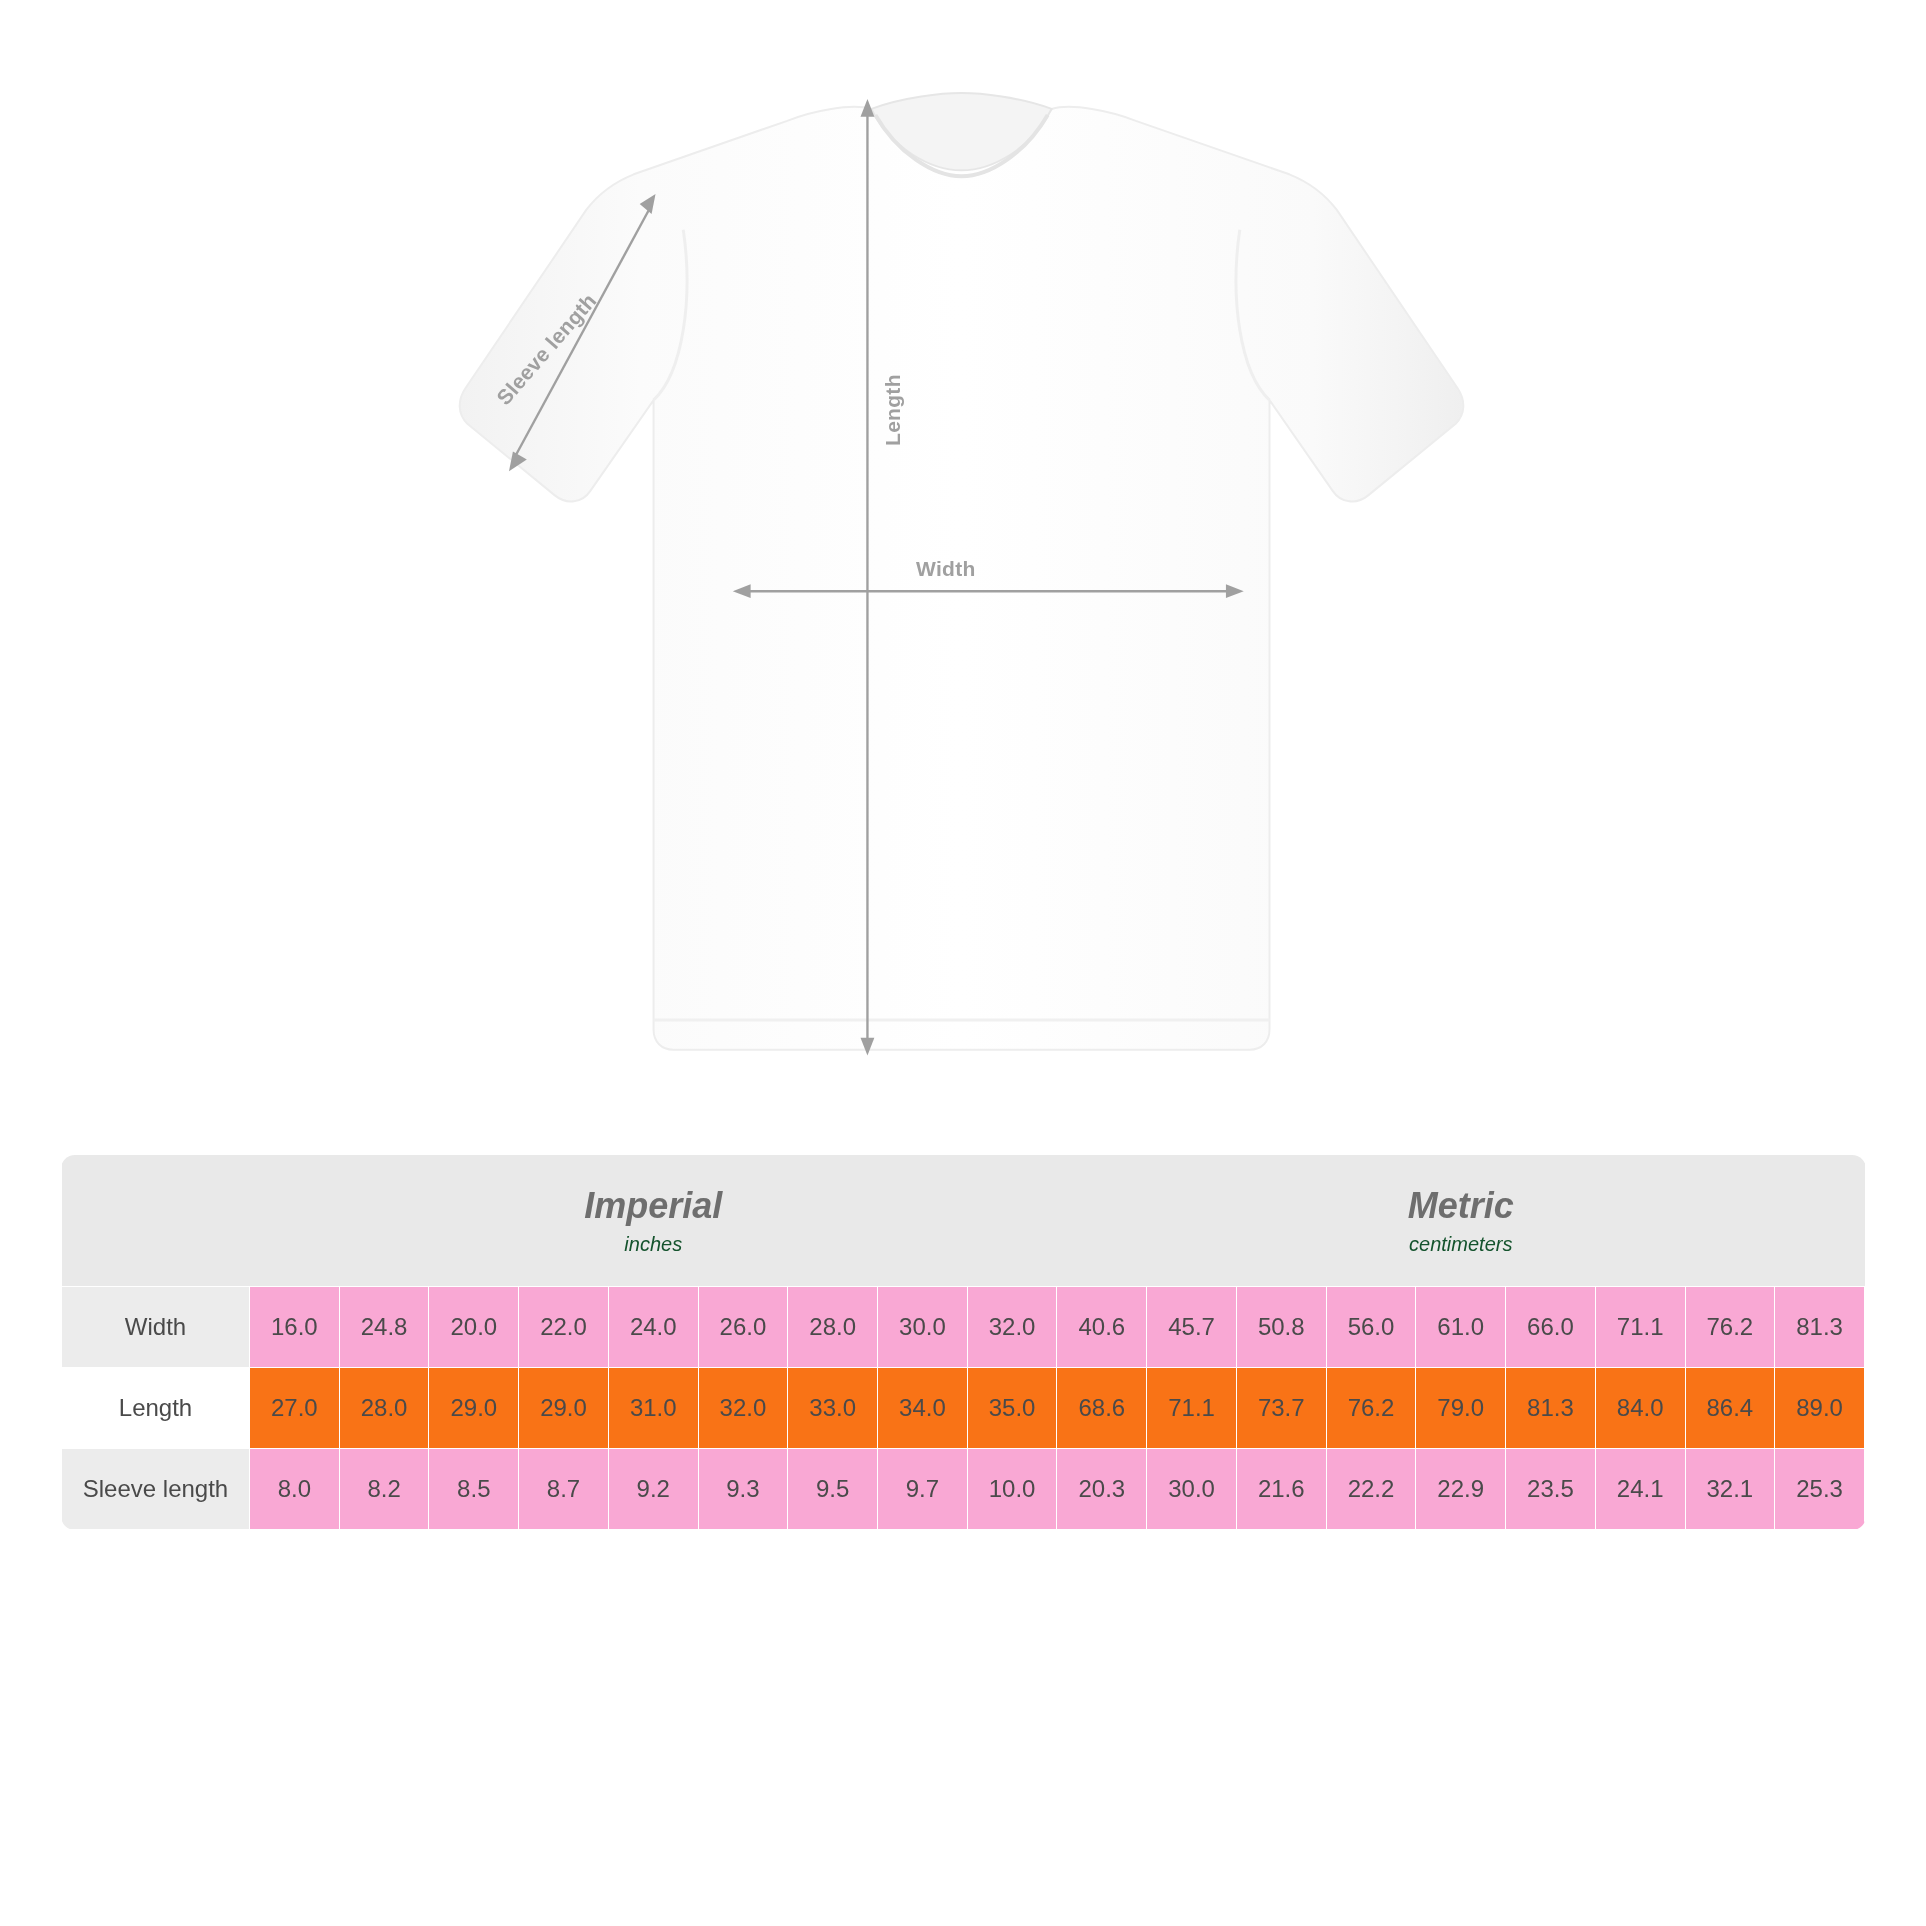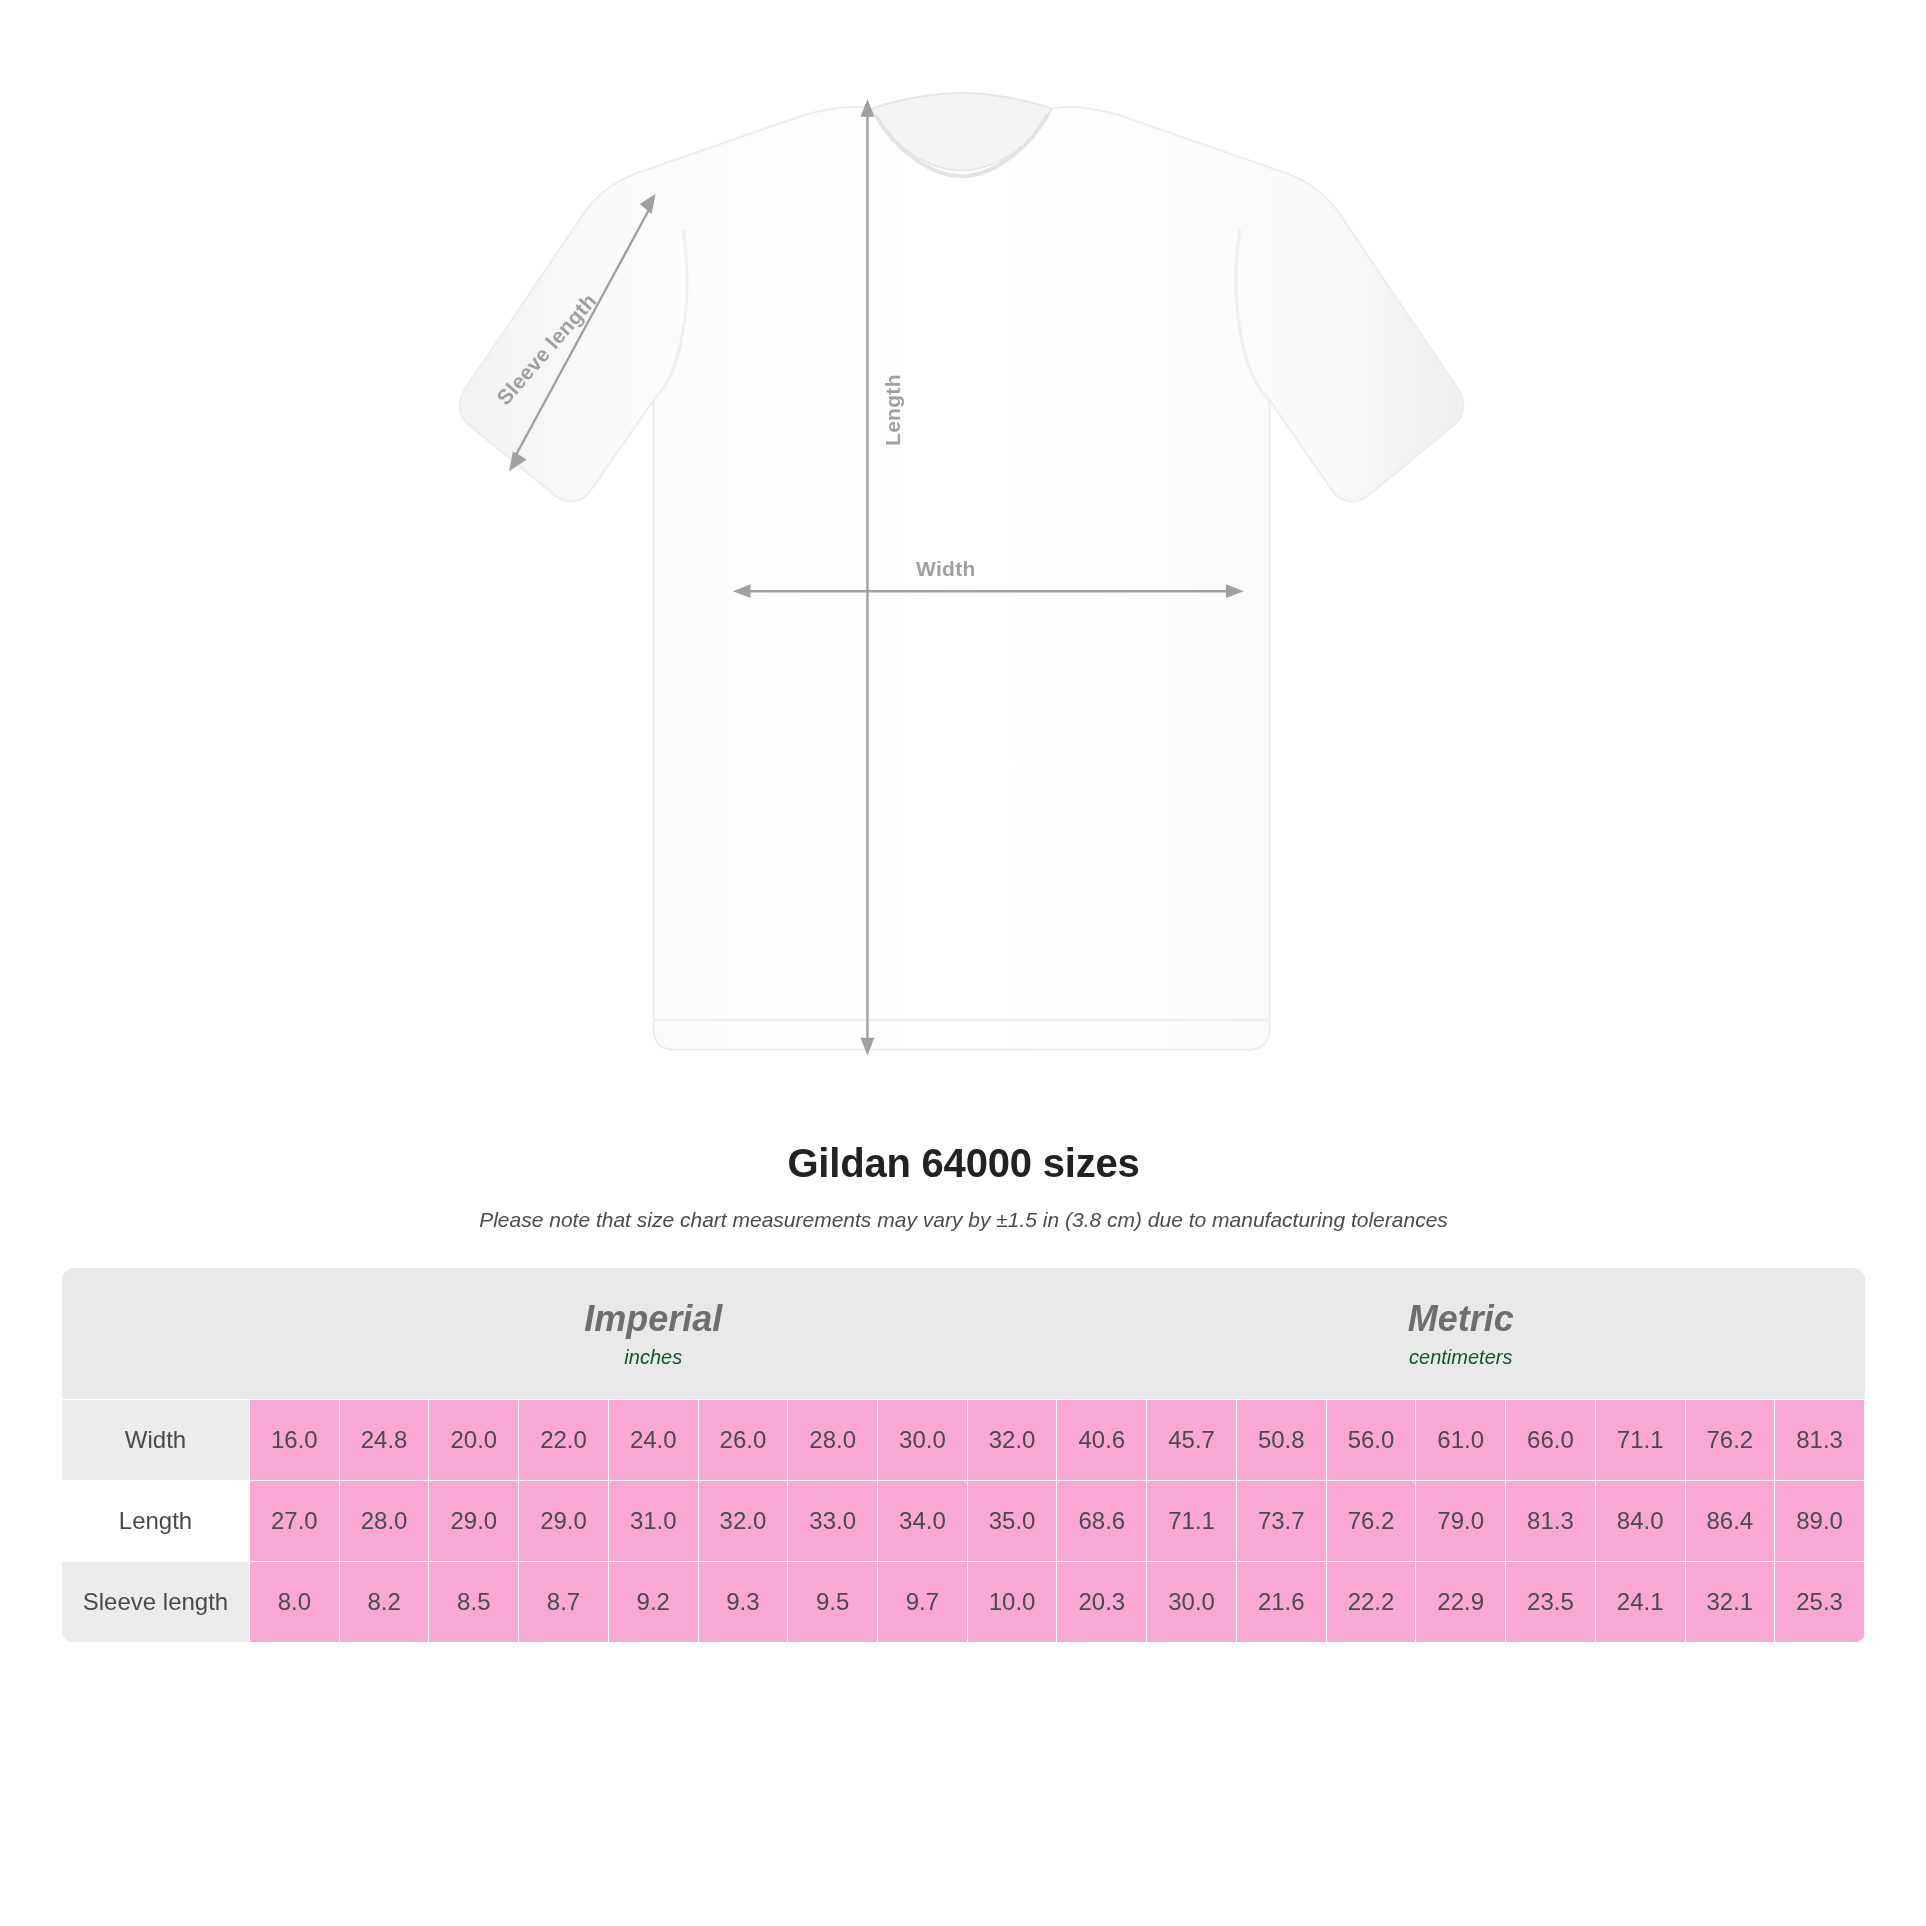--- a/index.html
+++ b/index.html
@@ -130,21 +130,21 @@
     height: 95px;
   }
   .row-label {
     font-weight: bold;
     color: #4a4a4a;
     font-size: 25px;
     background: #ffffff !important;
   }
   tr.shade td { background: #f9a8d4; }
   tr.shade td.row-label { background: #ececec !important; }
-  tr.plain td { background: #f9a8d4; }
+  tr.plain td { background: #f97316; }
   tr.plain td.row-label { background: #ffffff !important; }
 
   .col-first { width: 188px; }
 </style>
 </head>
 <body>
 
 <div class="page">
 
   <div class="illustration">
@@ -209,24 +209,20 @@
         <polygon points="662,196 646,206 658,216" fill="#a0a0a0" stroke="none"></polygon>
         <polygon points="514,476 518,456 532,464" fill="#a0a0a0" stroke="none"></polygon>
       </g>
     </svg>
 
     <div class="dim-label width-label">Width</div>
     <div class="dim-label length-label">Length</div>
     <div class="dim-label sleeve-label">Sleeve length</div>
   </div>
 
-  <div class="title-block">
-    <div class="chart-title">Gildan 64000 sizes</div>
-    <div class="chart-note">Please note that size chart measurements may vary by ±1.5 in (3.8 cm) due to manufacturing tolerances</div>
-  </div>
 
   <div class="table-wrap">
     <table class="size-table">
       <colgroup>
         <col class="col-first">
       </colgroup>
       <tbody>
         <tr>
           <td class="corner-cell"></td>
           <td class="unit-cell" colspan="9">

